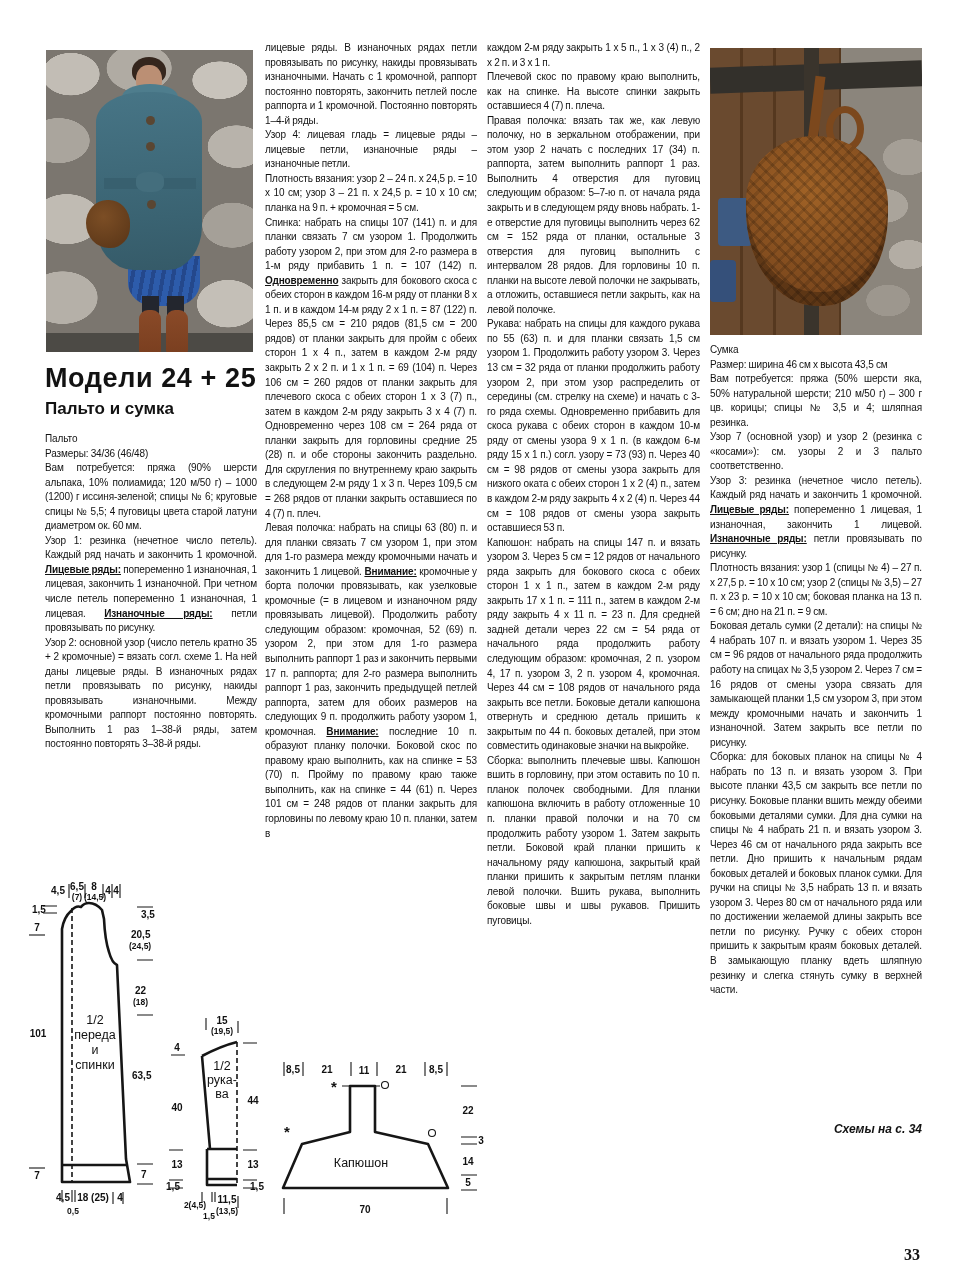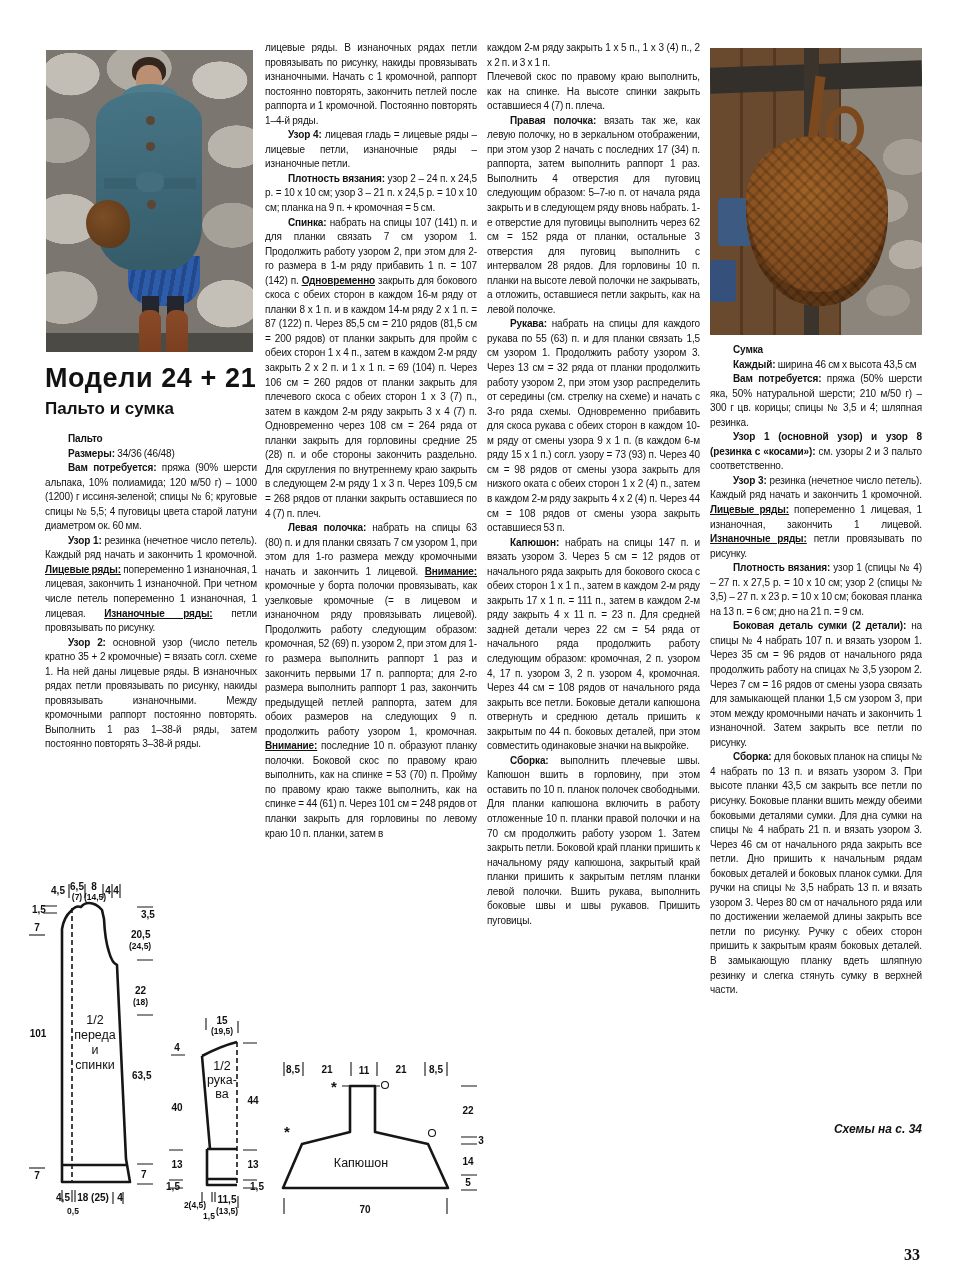--- a/index.html
+++ b/index.html
@@ -4,21 +4,21 @@
 <style>
   html,body{margin:0;padding:0;}
   body{
     width:960px;height:1288px;position:relative;background:#ffffff;
     font-family:"Liberation Sans", sans-serif;color:#121212;overflow:hidden;
   }
   
   .col{position:absolute;text-align:justify;font-size:10px;line-height:14.55px;
        letter-spacing:-0.12px;word-spacing:-0.4px;overflow:hidden;}
   .col p{margin:0;}
-  .b{font-weight:700;margin-left:23px;}
+  .b{font-weight:400;}
   .u{text-decoration:underline;font-weight:bold;}
   #title{position:absolute;left:45px;top:363px;margin:0;font-size:27px;font-weight:700;
          letter-spacing:.6px;white-space:nowrap;}
   #subtitle{position:absolute;left:45px;top:399px;margin:0;font-size:17px;font-weight:700;}
   #col1{left:45px;top:432px;width:212px;height:440px;}
   #col2{left:265px;top:41px;width:212px;height:990px;}
   #col3{left:487px;top:41px;width:213px;height:1200px;}
   #col4{left:710px;top:343px;width:212px;height:770px;}
   #schemes-note{position:absolute;left:710px;top:1122px;width:212px;text-align:right;
                 font-size:12px;font-weight:700;font-style:italic;}
@@ -119,21 +119,21 @@
 <div class="photo" id="photo-bag">
   <div class="p2e p2-beam"></div>
   <div class="p2e p2-blue1"></div>
   <div class="p2e p2-blue2"></div>
   <div class="p2e p2-post"></div>
   <div class="p2e p2-strap"></div>
   <div class="p2e p2-loop"></div>
   <div class="p2e p2-bag"></div>
 </div>
 
-<h1 id="title">Модели 24 + 21</h1>
+<h1 id="title">Модели 24 + 25</h1>
 <h2 id="subtitle">Пальто и сумка</h2>
 
 <div class="col" id="col1">
   <p><span class="b">Пальто</span></p>
   <p><span class="b">Размеры: </span><span>34/36 (46/48)</span></p>
   <p><span class="b">Вам потребуется: </span><span>пряжа (90% шерсти альпака, 10% полиамида; 120 м/50 г) – 1000 (1200) г иссиня-зеленой; спицы № 6; круговые спицы № 5,5; 4 пуговицы цвета старой латуни диаметром ок. 60 мм.</span></p>
   <p><span class="b">Узор 1: </span><span>резинка (нечетное число петель). Каждый ряд начать и закончить 1 кромочной. </span><span class="u">Лицевые ряды:</span><span> попеременно 1 изнаночная, 1 лицевая, закончить 1 изнаночной. При четном числе петель попеременно 1 изнаночная, 1 лицевая. </span><span class="u">Изнаночные ряды:</span><span> петли провязывать по рисунку.</span></p>
   <p><span class="b">Узор 2: </span><span>основной узор (число петель кратно 35 + 2 кромочные) = вязать согл. схеме 1. На ней даны лицевые ряды. В изнаночных рядах петли провязывать по рисунку, накиды провязывать изнаночными. Между кромочными раппорт постоянно повторять. Выполнить 1 раз 1–38-й ряды, затем постоянно повторять 3–38-й ряды.</span></p>
 </div>
 
@@ -149,23 +149,23 @@
   <p><span>каждом 2-м ряду закрыть 1 х 5 п., 1 х 3 (4) п., 2 х 2 п. и 3 х 1 п.</span></p>
   <p><span>Плечевой скос по правому краю выполнить, как на спинке. На высоте спинки закрыть оставшиеся 4 (7) п. плеча.</span></p>
   <p><span class="b">Правая полочка: </span><span>вязать так же, как левую полочку, но в зеркальном отображении, при этом узор 2 начать с последних 17 (34) п. раппорта, затем выполнить раппорт 1 раз. Выполнить 4 отверстия для пуговиц следующим образом: 5–7-ю п. от начала ряда закрыть и в следующем ряду вновь набрать. 1-е отверстие для пуговицы выполнить через 62 см = 152 ряда от планки, остальные 3 отверстия для пуговиц выполнить с интервалом 28 рядов. Для горловины 10 п. планки на высоте левой полочки не закрывать, а отложить, оставшиеся петли закрыть, как на левой полочке.</span></p>
   <p><span class="b">Рукава: </span><span>набрать на спицы для каждого рукава по 55 (63) п. и для планки связать 1,5 см узором 1. Продолжить работу узором 3. Через 13 см = 32 ряда от планки продолжить работу узором 2, при этом узор распределить от середины (см. стрелку на схеме) и начать с 3-го ряда схемы. Одновременно прибавить для скоса рукава с обеих сторон в каждом 10-м ряду от смены узора 9 х 1 п. (в каждом 6-м ряду 15 х 1 п.) согл. узору = 73 (93) п. Через 40 см = 98 рядов от смены узора закрыть для низкого оката с обеих сторон 1 х 2 (4) п., затем в каждом 2-м ряду закрыть 4 х 2 (4) п. Через 44 см = 108 рядов от смены узора закрыть оставшиеся 53 п.</span></p>
   <p><span class="b">Капюшон: </span><span>набрать на спицы 147 п. и вязать узором 3. Через 5 см = 12 рядов от начального ряда закрыть для бокового скоса с обеих сторон 1 х 1 п., затем в каждом 2-м ряду закрыть 17 х 1 п. = 111 п., затем в каждом 2-м ряду закрыть 4 х 11 п. = 23 п. Для средней задней детали через 22 см = 54 ряда от начального ряда продолжить работу следующим образом: кромочная, 2 п. узором 4, 17 п. узором 3, 2 п. узором 4, кромочная. Через 44 см = 108 рядов от начального ряда закрыть все петли. Боковые детали капюшона отвернуть и среднюю деталь пришить к закрытым по 44 п. боковых деталей, при этом совместить одинаковые значки на выкройке.</span></p>
   <p><span class="b">Сборка: </span><span>выполнить плечевые швы. Капюшон вшить в горловину, при этом оставить по 10 п. планок полочек свободными. Для планки капюшона включить в работу отложенные 10 п. планки правой полочки и на 70 см продолжить работу узором 1. Затем закрыть петли. Боковой край планки пришить к начальному ряду капюшона, закрытый край планки пришить к закрытым петлям планки левой полочки. Вшить рукава, выполнить боковые швы и швы рукавов. Пришить пуговицы.</span></p>
 </div>
 
 <div class="col" id="col4">
   <p><span class="b">Сумка</span></p>
-  <p><span class="b">Каждый: </span><span>ширина 46 см х высота 43,5 см</span></p>
+  <p><span class="b">Размер: </span><span>ширина 46 см х высота 43,5 см</span></p>
   <p><span class="b">Вам потребуется: </span><span>пряжа (50% шерсти яка, 50% натуральной шерсти; 210 м/50 г) – 300 г цв. корицы; спицы № 3,5 и 4; шляпная резинка.</span></p>
-  <p><span class="b">Узор 1 (основной узор) и узор 8 (резинка с «косами»): </span><span>см. узоры 2 и 3 пальто соответственно.</span></p>
+  <p><span class="b">Узор 7 (основной узор) и узор 2 (резинка с «косами»): </span><span>см. узоры 2 и 3 пальто соответственно.</span></p>
   <p><span class="b">Узор 3: </span><span>резинка (нечетное число петель). Каждый ряд начать и закончить 1 кромочной. </span><span class="u">Лицевые ряды:</span><span> попеременно 1 лицевая, 1 изнаночная, закончить 1 лицевой. </span><span class="u">Изнаночные ряды:</span><span> петли провязывать по рисунку.</span></p>
   <p><span class="b">Плотность вязания: </span><span>узор 1 (спицы № 4) – 27 п. х 27,5 р. = 10 х 10 см; узор 2 (спицы № 3,5) – 27 п. х 23 р. = 10 х 10 см; боковая планка на 13 п. = 6 см; дно на 21 п. = 9 см.</span></p>
   <p><span class="b">Боковая деталь сумки (2 детали): </span><span>на спицы № 4 набрать 107 п. и вязать узором 1. Через 35 см = 96 рядов от начального ряда продолжить работу на спицах № 3,5 узором 2. Через 7 см = 16 рядов от смены узора связать для замыкающей планки 1,5 см узором 3, при этом между кромочными начать и закончить 1 изнаночной. Затем закрыть все петли по рисунку.</span></p>
   <p><span class="b">Сборка: </span><span>для боковых планок на спицы № 4 набрать по 13 п. и вязать узором 3. При высоте планки 43,5 см закрыть все петли по рисунку. Боковые планки вшить между обеими боковыми деталями сумки. Для дна сумки на спицы № 4 набрать 21 п. и вязать узором 3. Через 46 см от начального ряда закрыть все петли. Дно пришить к начальным рядам боковых деталей и боковых планок сумки. Для ручки на спицы № 3,5 набрать 13 п. и вязать узором 3. Через 80 см от начального ряда или по достижении желаемой длины закрыть все петли по рисунку. Ручку с обеих сторон пришить к закрытым краям боковых деталей. В замыкающую планку вдеть шляпную резинку и слегка стянуть сумку в верхней части.</span></p>
 </div>
 
 <div id="schemes-note">Схемы на с. 34</div>
 <div id="page-number">33</div>
 
 <svg id="schematics" width="462" height="385" viewBox="0 0 462 385">

